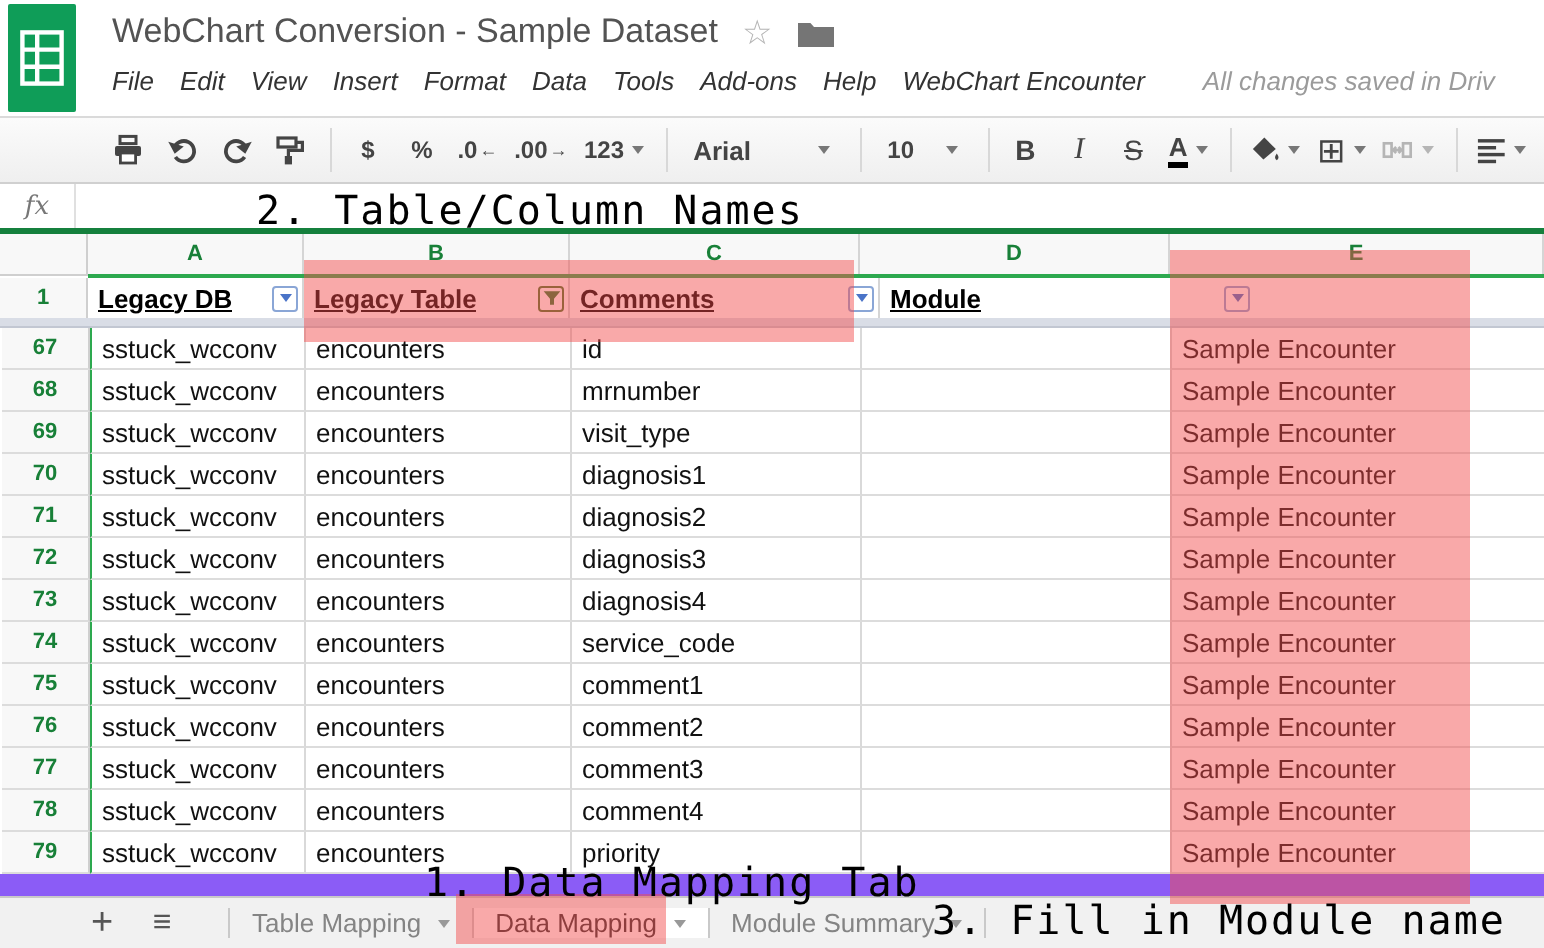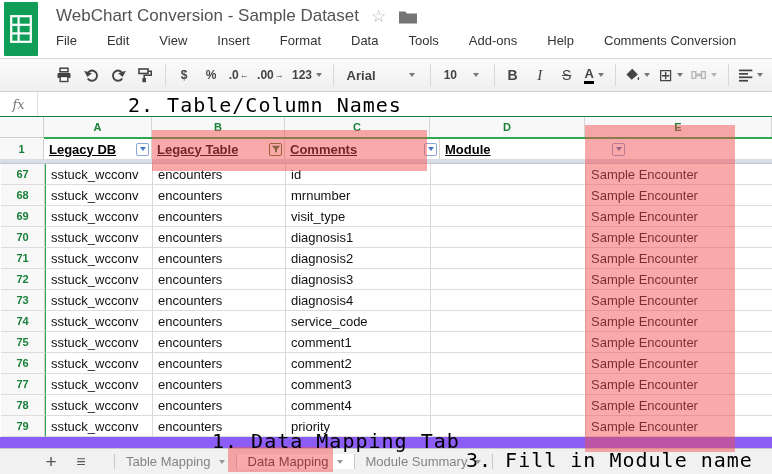--- a/index.html
+++ b/index.html
@@ -11,41 +11,41 @@
   *{box-sizing:border-box;margin:0;padding:0;}
   body{font-family:"Liberation Sans",sans-serif;background:#fff;}
   #app{position:relative;width:772px;height:474px;background:#8b5cf6;overflow:hidden;}
 
   
   #topbar{position:absolute;left:0;top:0;width:772px;height:58px;background:#fff;}
   #sheets-logo{position:absolute;left:4px;top:2px;width:34px;height:54px;background:var(--brand_green);border-radius:1px;display:flex;align-items:center;justify-content:center;}
   #title-row{position:absolute;left:56px;top:6px;display:flex;align-items:center;gap:12px;}
   #doc-title{font-size:17px;color:#535353;white-space:nowrap;}
   #star{font-size:17px;color:#b5b5b5;line-height:1;}
-  #menu-bar{position:absolute;left:56px;top:33px;width:716px;display:flex;gap:30px;white-space:nowrap;overflow:hidden;align-items:baseline;}
+  #menu-bar{position:absolute;left:56px;top:33px;width:716px;display:flex;gap:13px;white-space:nowrap;overflow:hidden;align-items:baseline;font-style:italic;}
   .menu-item{font-size:13px;color:#333;cursor:pointer;}
   #save-status{font-size:13px;color:#9b9b9b;margin-left:16px;}
 
   
   #toolbar{position:absolute;left:0;top:58px;width:772px;height:34px;background:linear-gradient(#fbfbfb,#efefef);border-top:1px solid #dadada;border-bottom:1px solid #d0d0d0;display:flex;align-items:center;padding-left:55px;overflow:hidden;}
   .tbtn{display:inline-flex;align-items:center;justify-content:center;height:24px;min-width:18px;margin-right:9px;color:#444;font-size:13px;cursor:pointer;white-space:nowrap;}
   .tsep{width:1px;height:22px;background:#d8d8d8;margin:0 9px 0 2px;}
   .caret{display:inline-block;width:0;height:0;border-left:3.5px solid transparent;border-right:3.5px solid transparent;border-top:4px solid #777;margin-left:4px;}
   .caret.gray{border-top-color:#b5b5b5;}
   .tnum{font-size:12px;font-weight:bold;color:#444;}
   .arrowsub{font-size:9px;margin-left:1px;color:#444;}
   #btn-bold{font-weight:bold;font-size:14px;}
   #btn-italic{font-style:italic;font-family:"Liberation Serif",serif;font-size:15px;}
   #btn-strike{text-decoration:line-through;font-size:14px;}
   #btn-textcolor .A{display:inline-block;font-weight:bold;font-size:13px;line-height:1;border-bottom:3px solid #000;padding-bottom:1px;}
   #font-name-btn{width:78px;justify-content:space-between;padding:0 4px;font-size:13px;font-weight:bold;color:#444;}
   #font-size-btn{width:44px;justify-content:space-between;padding:0 4px;}
 
   
-  #formula-bar{position:absolute;left:0;top:92px;width:772px;height:25px;background:#fff;border-bottom:1px solid #15803d;display:flex;align-items:center;}
+  #formula-bar{position:absolute;left:0;top:92px;width:772px;height:25px;background:#fff;border-bottom:3px solid #15803d;display:flex;align-items:center;}
   #fx-box{width:38px;height:100%;border-right:1px solid #e0e0e0;display:flex;align-items:center;justify-content:center;font-family:"DejaVu Serif",serif;font-style:italic;font-size:13px;color:#777;}
 
   
   #grid{position:absolute;left:0;top:117px;width:772px;height:320px;background:#fff;}
   #letters-row{position:absolute;left:0;top:0;width:772px;height:21px;display:flex;}
   #corner{width:44px;height:21px;background:#f8f8f8;border-right:1px solid #cfcfcf;border-bottom:1px solid #cfcfcf;}
   .colletter{height:21px;background:#f8f8f8;border-right:1px solid #d5d5d5;border-bottom:1px solid #cfcfcf;display:flex;align-items:center;justify-content:center;font-size:11px;font-weight:bold;color:var(--header_green);}
   #green-top{position:absolute;left:44px;top:20px;width:728px;height:2px;background:var(--filter_green);z-index:5;}
   #header-row{position:absolute;left:0;top:22px;width:772px;height:21px;display:flex;}
   #header-gutter{width:44px;background:#f8f8f8;border-right:1px solid #cfcfcf;border-bottom:1px solid #dcdcdc;display:flex;align-items:center;justify-content:center;font-size:11px;font-weight:bold;color:var(--header_green);}
@@ -111,21 +111,21 @@
 
       <span class="menu-item">File</span>
         <span class="menu-item">Edit</span>
         <span class="menu-item">View</span>
         <span class="menu-item">Insert</span>
         <span class="menu-item">Format</span>
         <span class="menu-item">Data</span>
         <span class="menu-item">Tools</span>
         <span class="menu-item">Add-ons</span>
         <span class="menu-item">Help</span>
-        <span class="menu-item">Comments Conversion</span>
+        <span class="menu-item">WebChart Encounter</span>
         <span id="save-status">All changes saved in Driv</span>
     </div>
   </div>
 
   <div id="toolbar">
     <span class="tbtn">
       <svg width="16" height="16" viewBox="0 0 16 16">
           <rect x="4" y="1.2" width="8" height="3.6" fill="none" stroke="#444" stroke-width="1.5"></rect>
           <rect x="1.5" y="6" width="13" height="5" rx="1" fill="#444"></rect>
           <rect x="4.2" y="9.5" width="7.6" height="5" fill="#fff" stroke="#444" stroke-width="1.4"></rect>

